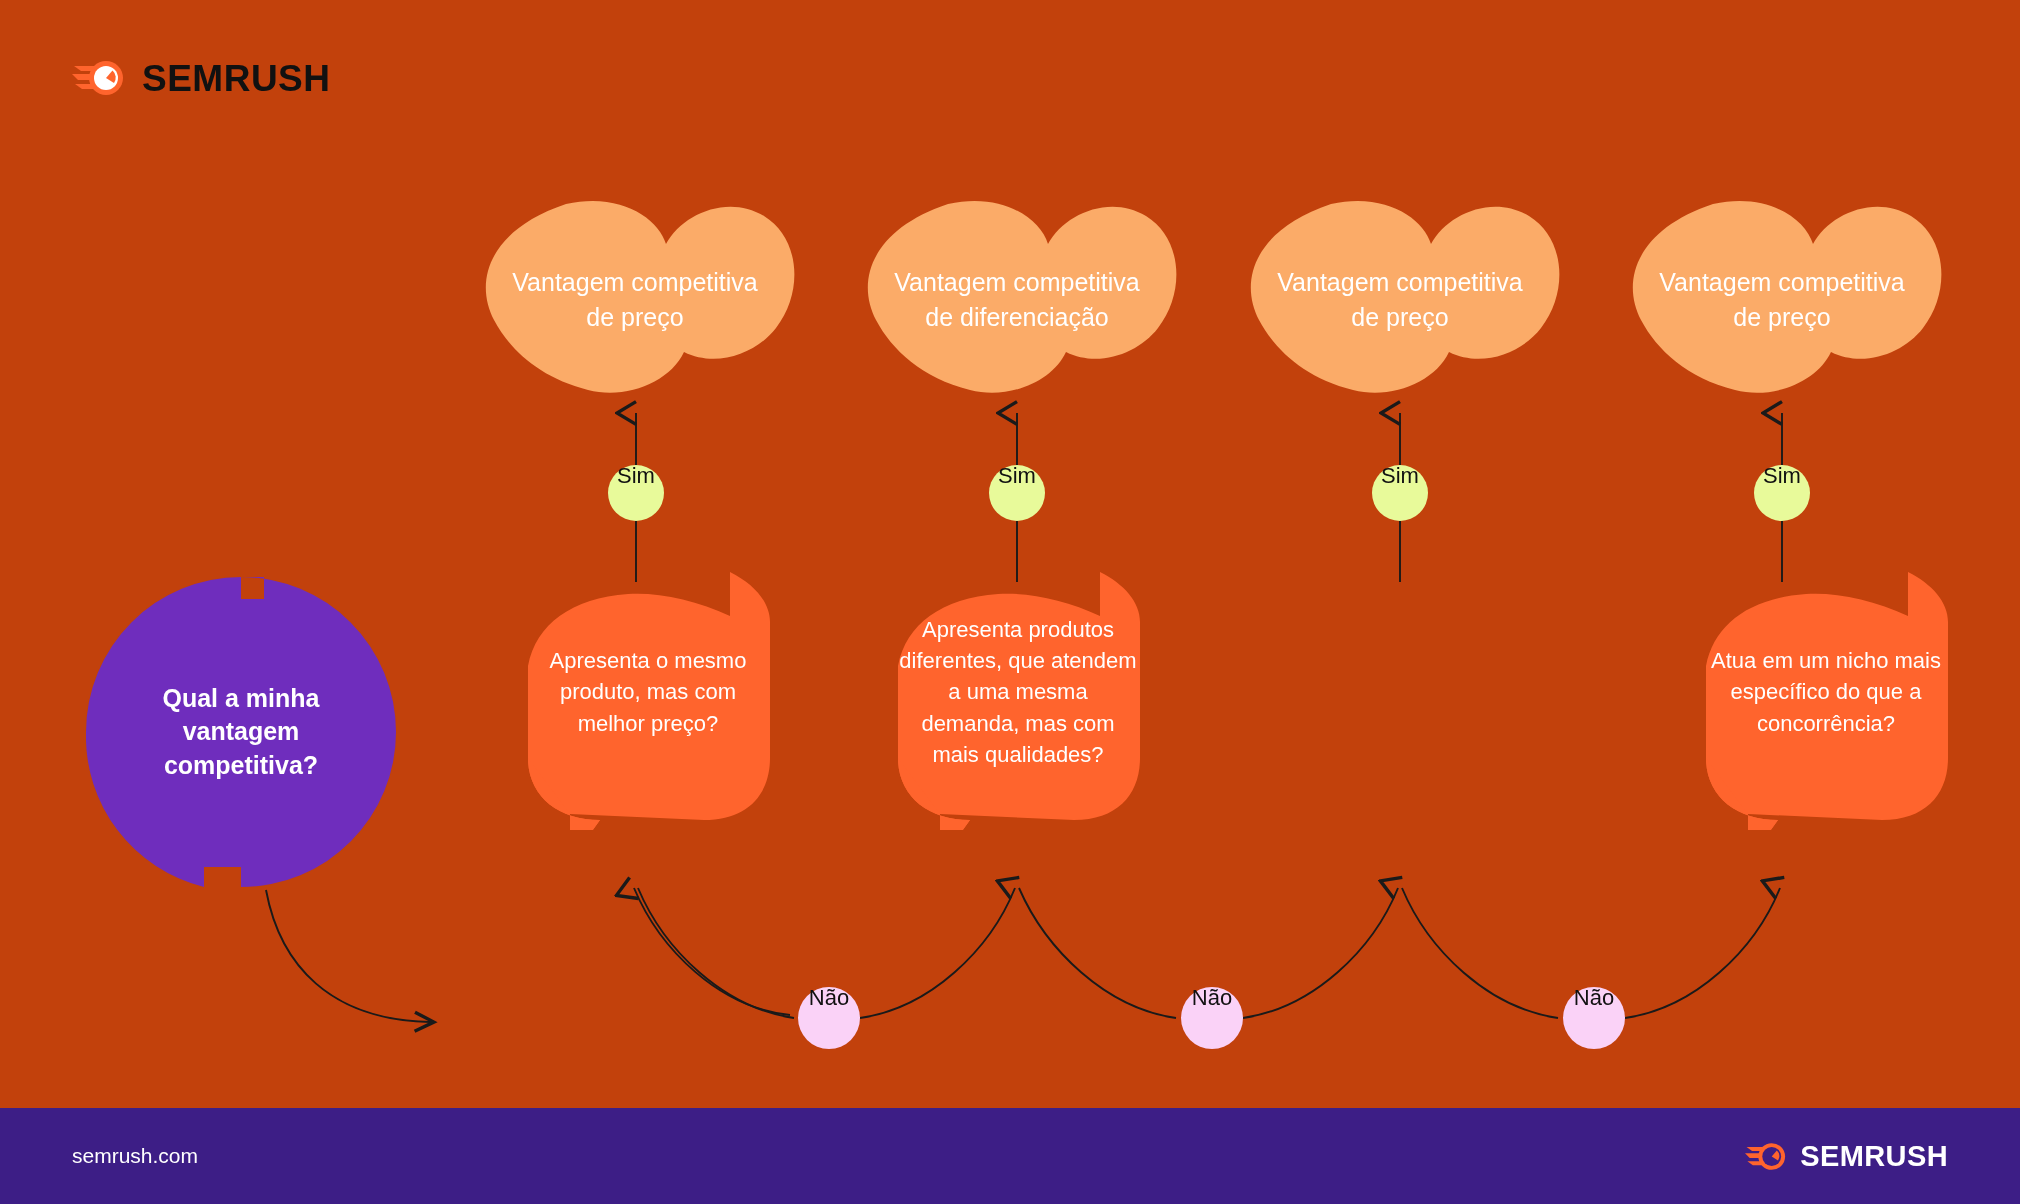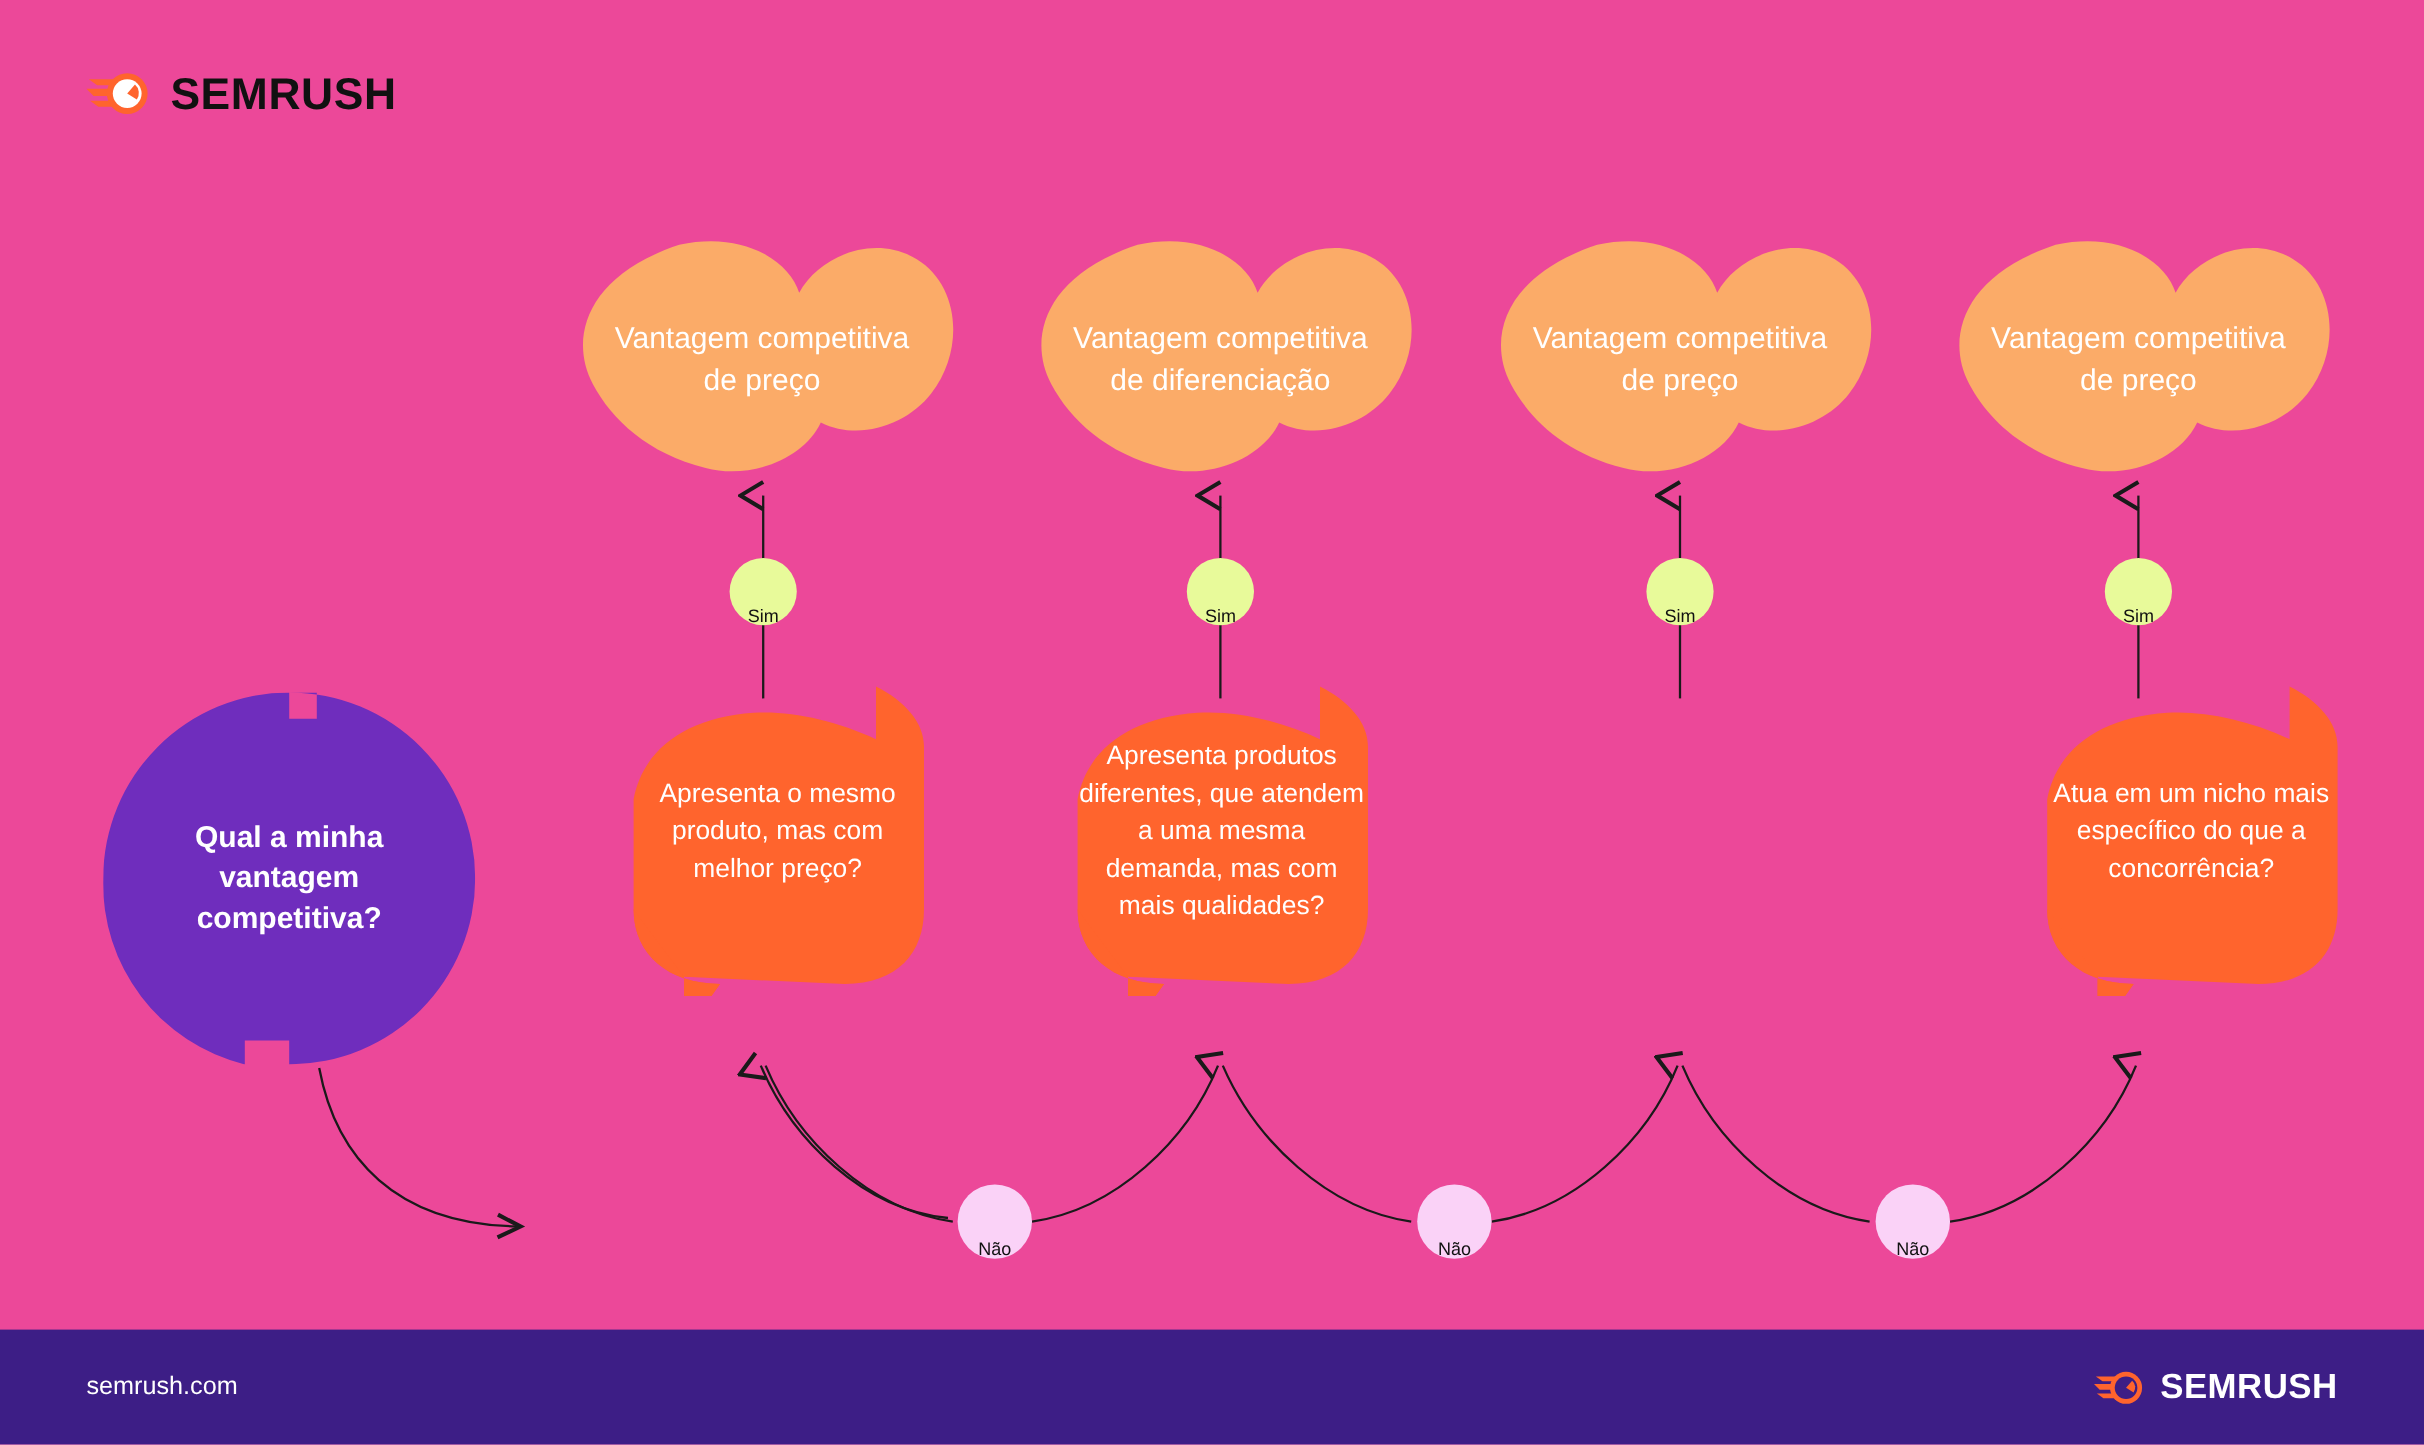--- a/index.html
+++ b/index.html
@@ -7,21 +7,21 @@
     padding: 0;
     background: #ffffff;
   }
   body {
     font-family: "Liberation Sans", sans-serif;
   }
   #stage {
     position: relative;
     width: 2020px;
     height: 1204px;
-    background: #ec4899;
+    background: #c2410c;
     overflow: hidden;
   }
 
   
   .logo {
     position: absolute;
     left: 72px;
     top: 57px;
     display: flex;
     align-items: center;
@@ -112,24 +112,24 @@
     line-height: 1.42;
     padding: 0 20px;
     box-sizing: border-box;
   }
 
   
   .badge {
     position: absolute;
     border-radius: 50%;
     display: flex;
-    align-items: flex-end;
+    align-items: flex-start;
     justify-content: center;
     color: #111111;
-    font-size: 15px;
+    font-size: 22px;
     line-height: 1;
   }
   .badge-yes {
     width: 56px; height: 56px;
     background: #e8fa9a;
   }
   .badge-no {
     width: 62px; height: 62px;
     background: #fad2f7;
   }

